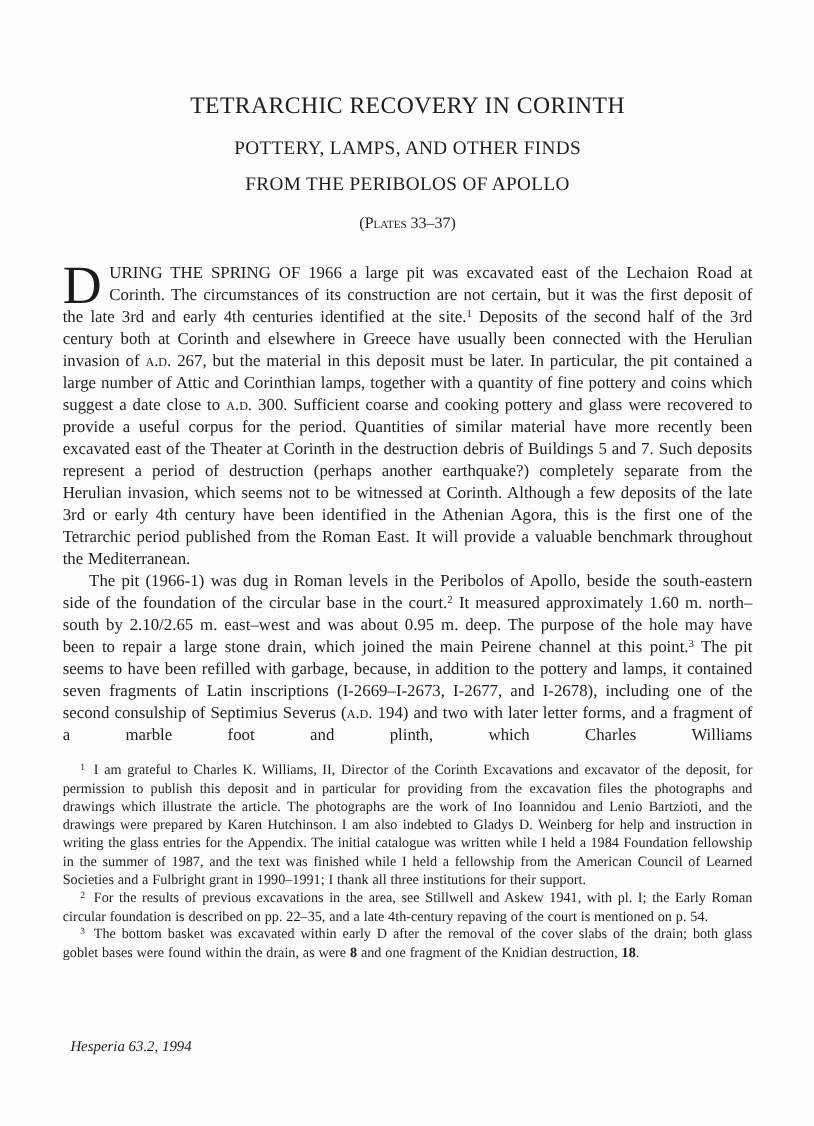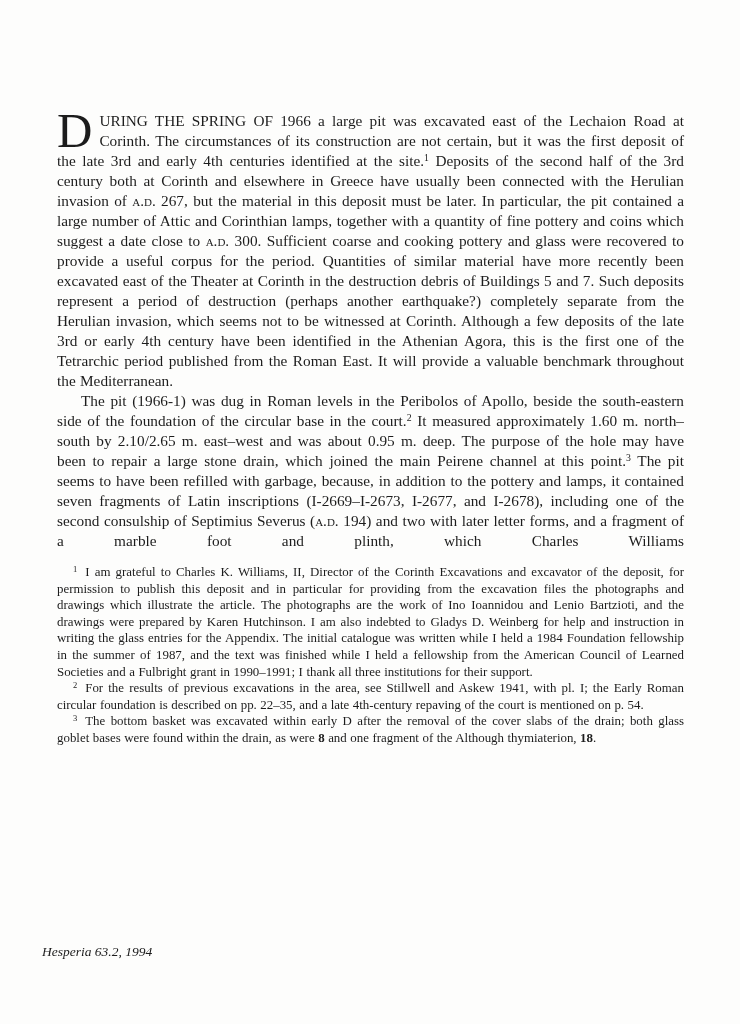--- a/index.html
+++ b/index.html
@@ -79,42 +79,48 @@
   .fn-num {
     font-size: 0.66em;
     line-height: 0;
     position: relative;
     top: -0.5em;
     margin-right: 8px;
   }
   
   .page-footer {
     position: absolute;
-    left: 42px;
+    left: 64px;
     top: 942px;
   }
   .journal-citation {
     font-style: italic;
     font-size: 13.5px;
   }
 </style>
 </head>
 <body>
 
 <div class="page">
 
+  <header class="article-header">
+    <h1 class="article-title">TETRARCHIC RECOVERY IN CORINTH</h1>
+    <h2 class="article-subtitle">POTTERY, LAMPS, AND OTHER FINDS</h2>
+    <h2 class="article-subtitle">FROM THE PERIBOLOS OF APOLLO</h2>
+    <div class="plates-line">(Plates 33–37)</div>
+  </header>
 
   <main class="body-text">
     <p class="para"><span class="dropcap">D</span><span><span>URING THE SPRING OF 1966 a large pit was excavated east of the Lechaion Road at Corinth. The circumstances of its construction are not certain, but it was the first deposit of the late 3rd and early 4th centuries identified at the site.</span><span class="seg-sup">1</span><span> Deposits of the second half of the 3rd century both at Corinth and elsewhere in Greece have usually been connected with the Herulian invasion of </span><span class="seg-sc">a.d.</span><span> 267, but the material in this deposit must be later. In particular, the pit contained a large number of Attic and Corinthian lamps, together with a quantity of fine pottery and coins which suggest a date close to </span><span class="seg-sc">a.d.</span><span> 300. Sufficient coarse and cooking pottery and glass were recovered to provide a useful corpus for the period. Quantities of similar material have more recently been excavated east of the Theater at Corinth in the destruction debris of Buildings 5 and 7. Such deposits represent a period of destruction (perhaps another earthquake?) completely separate from the Herulian invasion, which seems not to be witnessed at Corinth. Although a few deposits of the late 3rd or early 4th century have been identified in the Athenian Agora, this is the first one of the Tetrarchic period published from the Roman East. It will provide a valuable benchmark throughout the Mediterranean.</span></span></p>
     <p class="para indent cont"><span>The pit (1966-1) was dug in Roman levels in the Peribolos of Apollo, beside the south-eastern side of the foundation of the circular base in the court.</span><span class="seg-sup">2</span><span> It measured approximately 1.60 m. north–south by 2.10/2.65 m. east–west and was about 0.95 m. deep. The purpose of the hole may have been to repair a large stone drain, which joined the main Peirene channel at this point.</span><span class="seg-sup">3</span><span> The pit seems to have been refilled with garbage, because, in addition to the pottery and lamps, it contained seven fragments of Latin inscriptions (I-2669–I-2673, I-2677, and I-2678), including one of the second consulship of Septimius Severus (</span><span class="seg-sc">a.d.</span><span> 194) and two with later letter forms, and a fragment of a marble foot and plinth, which Charles Williams</span></p>
   </main>
 
   <section class="footnotes">
     <p class="footnote"><span class="fn-num">1</span><span><span>I am grateful to Charles K. Williams, II, Director of the Corinth Excavations and excavator of the deposit, for permission to publish this deposit and in particular for providing from the excavation files the photographs and drawings which illustrate the article. The photographs are the work of Ino Ioannidou and Lenio Bartzioti, and the drawings were prepared by Karen Hutchinson. I am also indebted to Gladys D. Weinberg for help and instruction in writing the glass entries for the Appendix. The initial catalogue was written while I held a 1984 Foundation fellowship in the summer of 1987, and the text was finished while I held a fellowship from the American Council of Learned Societies and a Fulbright grant in 1990–1991; I thank all three institutions for their support.</span></span></p>
     <p class="footnote"><span class="fn-num">2</span><span><span>For the results of previous excavations in the area, see Stillwell and Askew 1941, with pl. I; the Early Roman circular foundation is described on pp. 22–35, and a late 4th-century repaving of the court is mentioned on p. 54.</span></span></p>
-    <p class="footnote"><span class="fn-num">3</span><span><span>The bottom basket was excavated within early D after the removal of the cover slabs of the drain; both glass goblet bases were found within the drain, as were </span><span class="seg-b">8</span><span> and one fragment of the Although thymiaterion, </span><span class="seg-b">18</span><span>.</span></span></p>
+    <p class="footnote"><span class="fn-num">3</span><span><span>The bottom basket was excavated within early D after the removal of the cover slabs of the drain; both glass goblet bases were found within the drain, as were </span><span class="seg-b">8</span><span> and one fragment of the Knidian destruction, </span><span class="seg-b">18</span><span>.</span></span></p>
   </section>
 
   <footer class="page-footer">
     <span class="journal-citation">Hesperia 63.2, 1994</span>
   </footer>
 
 </div>
 
 </body></html>

